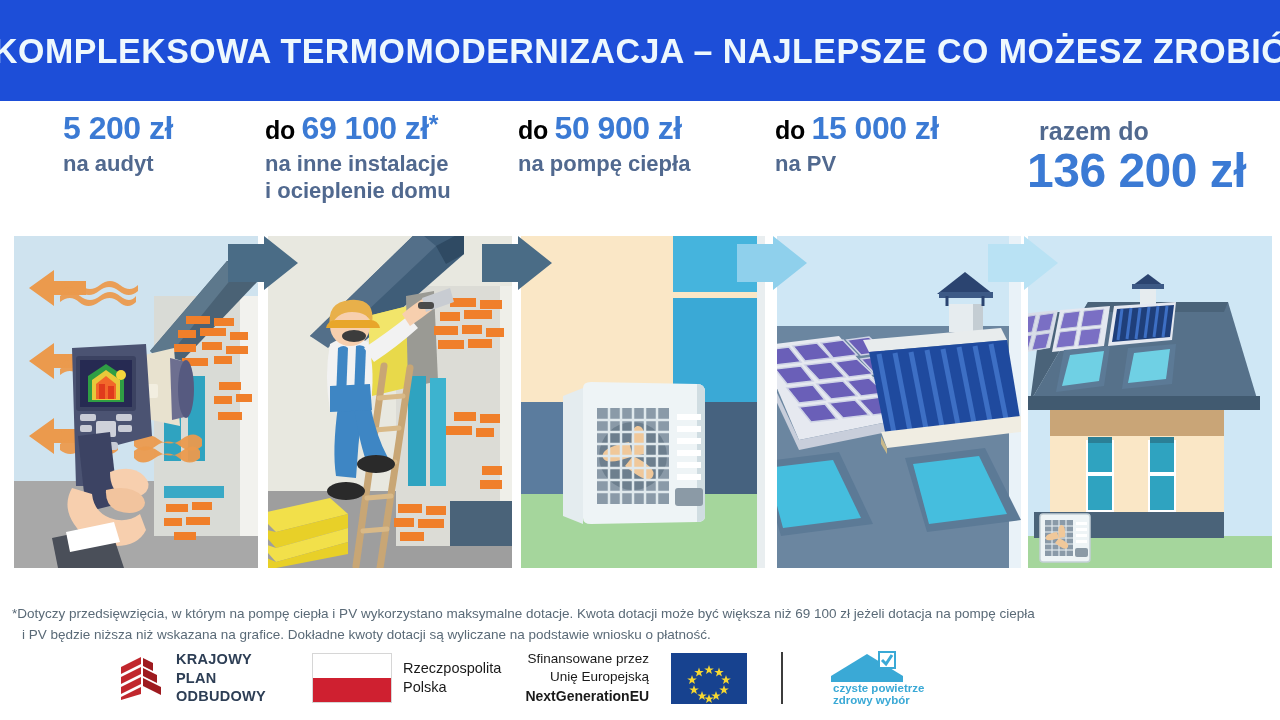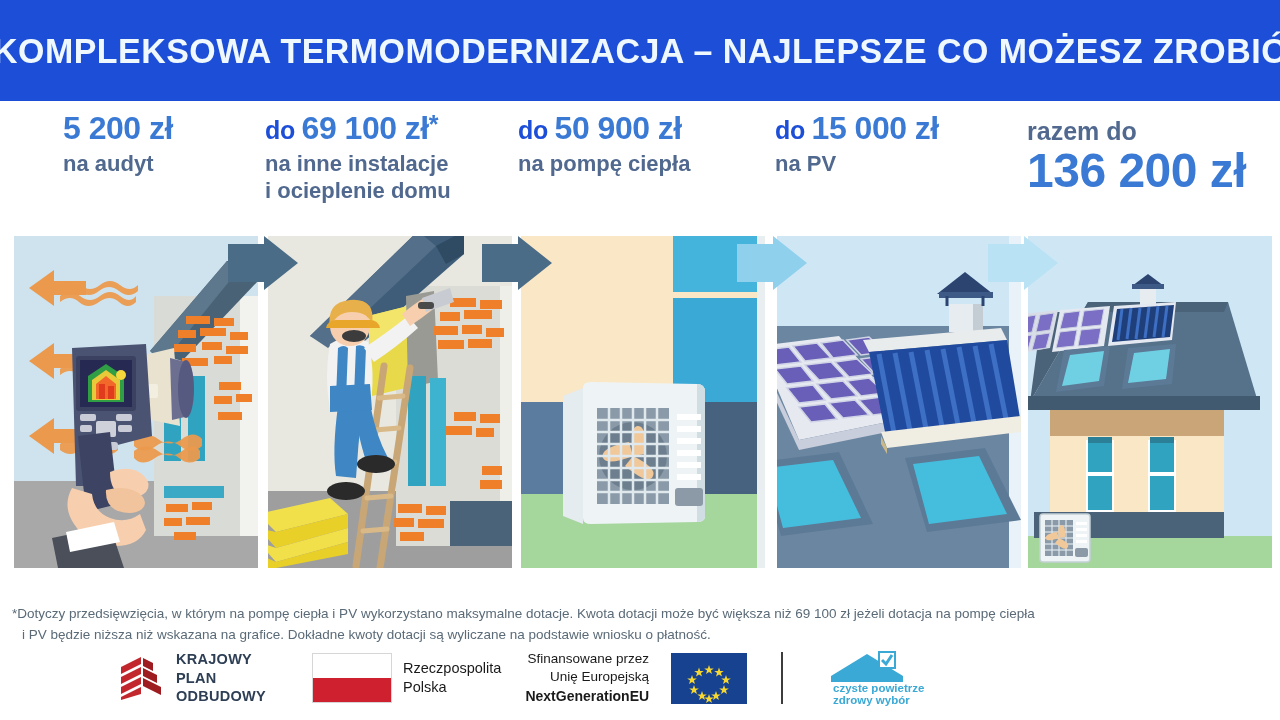--- a/index.html
+++ b/index.html
@@ -27,38 +27,38 @@
     white-space:nowrap;
   }
 
   
   .amount-col {
     position:absolute;
     top:112px;
   }
   .amount-line { line-height:1.0; white-space:nowrap; }
   .amt-prefix {
-    font-size:25px; font-weight:bold; color:#1d4ed8;
+    font-size:25px; font-weight:bold; color:#000000;
     letter-spacing:-0.3px;
   }
   .amt-value {
     font-size:32px; font-weight:bold; color:#3b7ad4;
     letter-spacing:-0.5px;
   }
   .amt-star { font-size:25px; font-weight:bold; color:#3b7ad4; vertical-align:super; }
   .amt-desc {
     font-size:22px; font-weight:bold; color:#51698f;
     line-height:1.22; margin-top:7px; white-space:nowrap;
   }
   .amt-big {
     font-size:48px; font-weight:bold; color:#3b7ad4; letter-spacing:-0.5px;
     line-height:1.05;
   }
   .amt-top-label {
-    font-size:25px; font-weight:bold; color:#51698f; line-height:1.1;
+    font-size:25px; font-weight:bold; color:#51698f; line-height:1.1;margin-left:12px;
   }
 
   #col1 { left:63px; }
   #col2 { left:265px; }
   #col3 { left:518px; }
   #col4 { left:775px; }
   #col5 { left:1027px; top:118px; }
 
   
   .panel {

